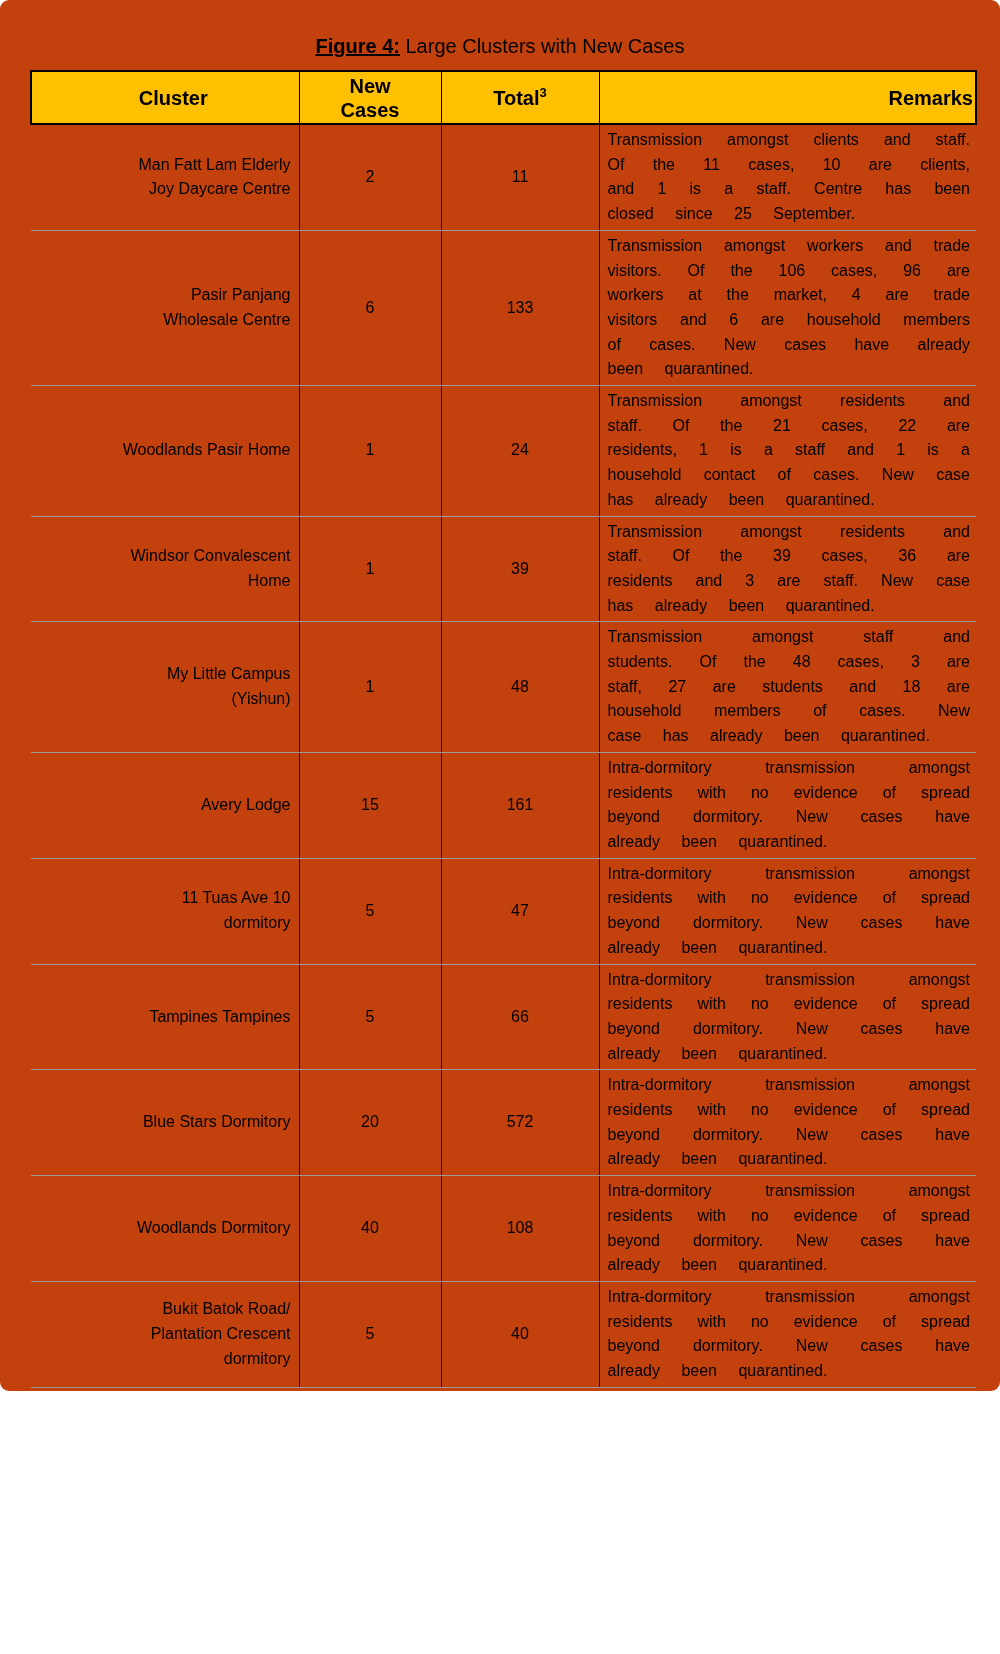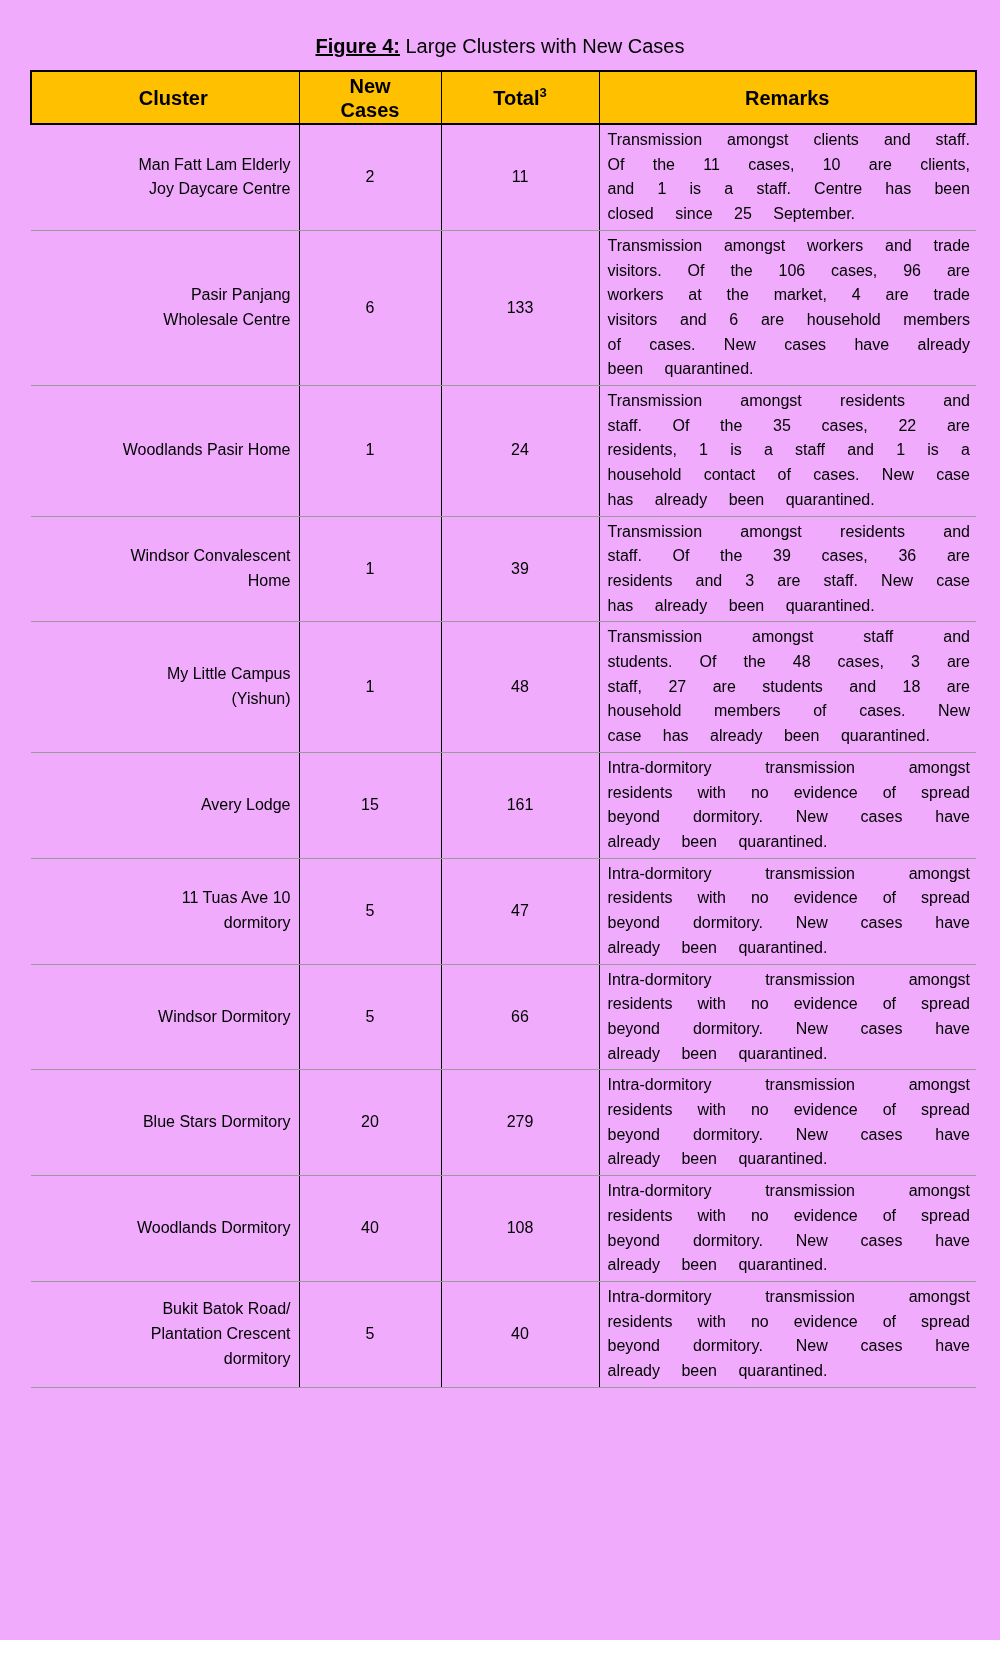--- a/index.html
+++ b/index.html
@@ -1,24 +1,25 @@
 <!DOCTYPE html>
 <html><head>
 <meta charset="utf-8">
 <style>
   * { margin: 0; padding: 0; box-sizing: border-box; }
   html, body { background: #ffffff; }
   .page {
     position: relative;
     width: 1000px;
-    height: 1640px;
-    background: #f0abfc;
+    height: 1391px;
+    background: #c2410c;
     font-family: "Liberation Sans", "DejaVu Sans", sans-serif;
     color: #000000;
     overflow: hidden;
+    border-radius: 9px;
   }
   .title {
     padding-top: 33px;
     text-align: center;
     font-size: 20px;
     line-height: 26px;
     color: #000;
   }
   .title-label {
     font-weight: bold;
@@ -43,21 +44,21 @@
     text-align: center;
     vertical-align: middle;
     height: 53px;
     border-top: 2px solid #000;
     border-bottom: 2px solid #000;
     border-left: 1px solid #000;
     border-right: 1px solid #000;
     padding: 1px 2px;
   }
   thead th:first-child { border-left: 2px solid #000; padding-left: 18px; }
-  thead th:last-child  { border-right: 2px solid #000; }
+  thead th:last-child  { border-right: 2px solid #000; text-align: right; }
   .hdr-narrow { display: inline-block; max-width: 72px; }
   tbody td {
     vertical-align: middle;
     border-bottom: 1px solid #999999;
     line-height: 24.7px;
     font-size: 16px;
   }
   td.col-cluster {
     border-right: 1px solid #000;
     text-align: right;
@@ -118,21 +119,21 @@
         <td class="col-cluster">Pasir Panjang
 Wholesale Centre</td>
         <td class="col-new">6</td>
         <td class="col-total">133</td>
         <td class="col-remarks">Transmission amongst workers and trade visitors. Of the 106 cases, 96 are workers at the market, 4 are trade visitors and 6 are household members of cases. New cases have already been quarantined.</td>
       </tr>
       <tr>
         <td class="col-cluster">Woodlands Pasir Home</td>
         <td class="col-new">1</td>
         <td class="col-total">24</td>
-        <td class="col-remarks">Transmission amongst residents and staff. Of the 35 cases, 22 are residents, 1 is a staff and 1 is a household contact of cases. New case has already been quarantined.</td>
+        <td class="col-remarks">Transmission amongst residents and staff. Of the 21 cases, 22 are residents, 1 is a staff and 1 is a household contact of cases. New case has already been quarantined.</td>
       </tr>
       <tr>
         <td class="col-cluster">Windsor Convalescent
 Home</td>
         <td class="col-new">1</td>
         <td class="col-total">39</td>
         <td class="col-remarks">Transmission amongst residents and staff. Of the 39 cases, 36 are residents and 3 are staff. New case has already been quarantined.</td>
       </tr>
       <tr>
         <td class="col-cluster">My Little Campus
@@ -148,29 +149,29 @@
         <td class="col-remarks">Intra-dormitory transmission amongst residents with no evidence of spread beyond dormitory. New cases have already been quarantined.</td>
       </tr>
       <tr>
         <td class="col-cluster">11 Tuas Ave 10
 dormitory</td>
         <td class="col-new">5</td>
         <td class="col-total">47</td>
         <td class="col-remarks">Intra-dormitory transmission amongst residents with no evidence of spread beyond dormitory. New cases have already been quarantined.</td>
       </tr>
       <tr>
-        <td class="col-cluster">Windsor Dormitory</td>
+        <td class="col-cluster">Tampines Tampines</td>
         <td class="col-new">5</td>
         <td class="col-total">66</td>
         <td class="col-remarks">Intra-dormitory transmission amongst residents with no evidence of spread beyond dormitory. New cases have already been quarantined.</td>
       </tr>
       <tr>
         <td class="col-cluster">Blue Stars Dormitory</td>
         <td class="col-new">20</td>
-        <td class="col-total">279</td>
+        <td class="col-total">572</td>
         <td class="col-remarks">Intra-dormitory transmission amongst residents with no evidence of spread beyond dormitory. New cases have already been quarantined.</td>
       </tr>
       <tr>
         <td class="col-cluster">Woodlands Dormitory</td>
         <td class="col-new">40</td>
         <td class="col-total">108</td>
         <td class="col-remarks">Intra-dormitory transmission amongst residents with no evidence of spread beyond dormitory. New cases have already been quarantined.</td>
       </tr>
       <tr>
         <td class="col-cluster">Bukit Batok Road/

